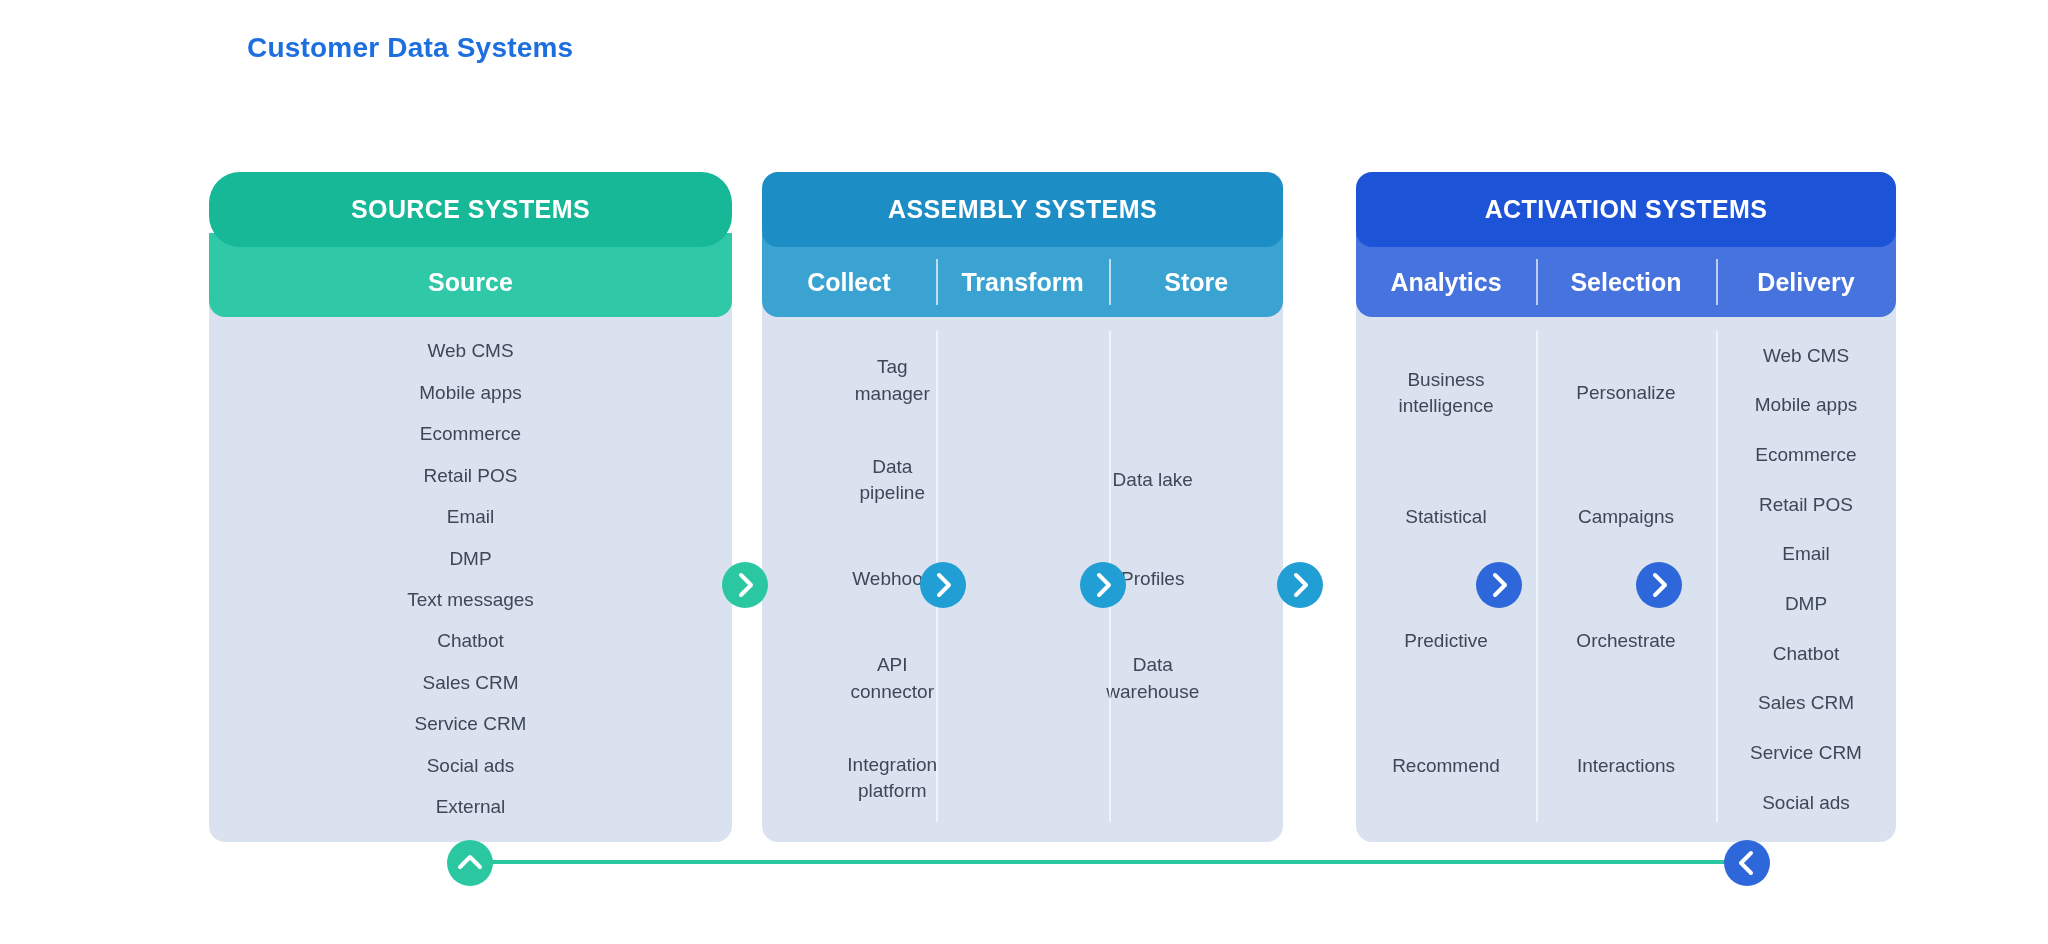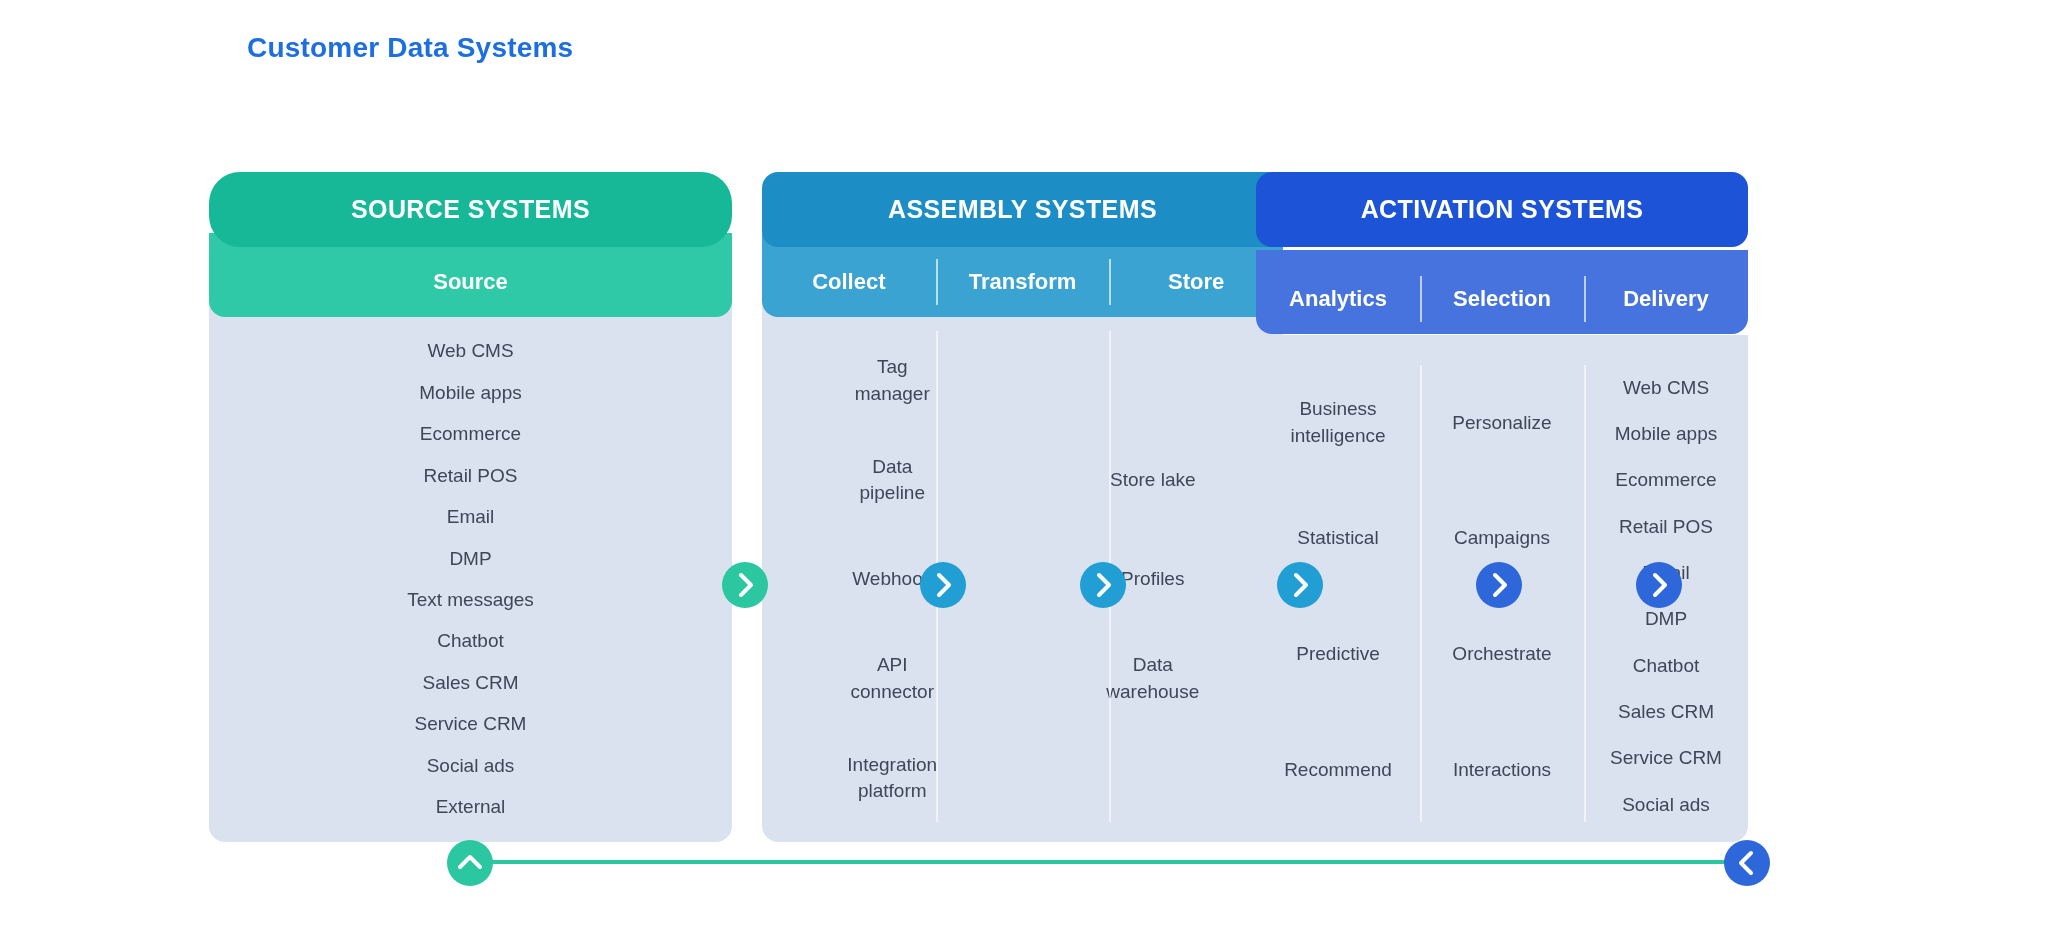--- a/index.html
+++ b/index.html
@@ -20,36 +20,36 @@
   html,body{width:2048px;height:944px;overflow:hidden;background:#ffffff;
     font-family:"Liberation Sans","DejaVu Sans",sans-serif;}
   .stage{position:relative;width:2048px;height:944px;background:#ffffff;}
 
   .page-title{position:absolute;left:210px;top:32px;font-size:28px;font-weight:700;
     color:var(--title-color);letter-spacing:.2px;margin-left:37px;}
 
   .panel{position:absolute;top:172px;height:670px;display:flex;flex-direction:column;}
   .panel-source{left:209px;width:523px;}
   .panel-assembly{left:762px;width:521px;border-radius:18px;}
-  .panel-activation{left:1256px;width:492px;gap:17px;}
+  .panel-activation{left:1356px;width:540px;}
 
   .panel-header{position:relative;z-index:3;height:75px;border-radius:16px;
     display:flex;align-items:center;justify-content:center;color:#fff;
     font-size:25px;font-weight:700;letter-spacing:.4px;}
   .panel-source .panel-header{background:var(--teal-header);border-radius:31px;}
   .panel-assembly .panel-header{background:var(--assembly-header);}
   .panel-activation .panel-header{background:var(--activation-header);}
 
   .panel-subheader{position:relative;z-index:2;height:84px;margin-top:-14px;
     padding-top:14px;border-radius:0 0 16px 16px;display:flex;color:#fff;}
   .panel-source .panel-subheader{background:var(--teal-sub);}
   .panel-assembly .panel-subheader{background:var(--assembly-sub);text-align:center;}
   .panel-activation .panel-subheader{background:var(--activation-sub);}
   .subcol{flex:1;display:flex;align-items:center;justify-content:center;
-    font-size:22px;font-weight:700;}
+    font-size:25px;font-weight:700;}
   .sub-vline{position:absolute;width:2px;top:26px;height:46px;
     background:rgba(255,255,255,.65);}
   .sub-vline.v1{left:33.33%;}
   .sub-vline.v2{left:66.66%;}
 
   .panel-body{position:relative;z-index:1;flex:1;margin-top:-16px;
     border-radius:0 0 16px 16px;background:var(--body-bg);}
   .body-vline{position:absolute;width:2px;top:30px;bottom:20px;
     background:rgba(255,255,255,.6);}
   .body-vline.v1{left:33.33%;}
@@ -190,21 +190,21 @@
 platform</span>
             </div>
           </div>
         <div class="col">
 
             <div class="slot">
               <span class="item"></span>
             </div>
 
             <div class="slot">
-              <span class="item">Store lake</span>
+              <span class="item">Data lake</span>
             </div>
 
             <div class="slot">
               <span class="item">Profiles</span>
             </div>
 
             <div class="slot">
               <span class="item">Data
 warehouse</span>
             </div>

